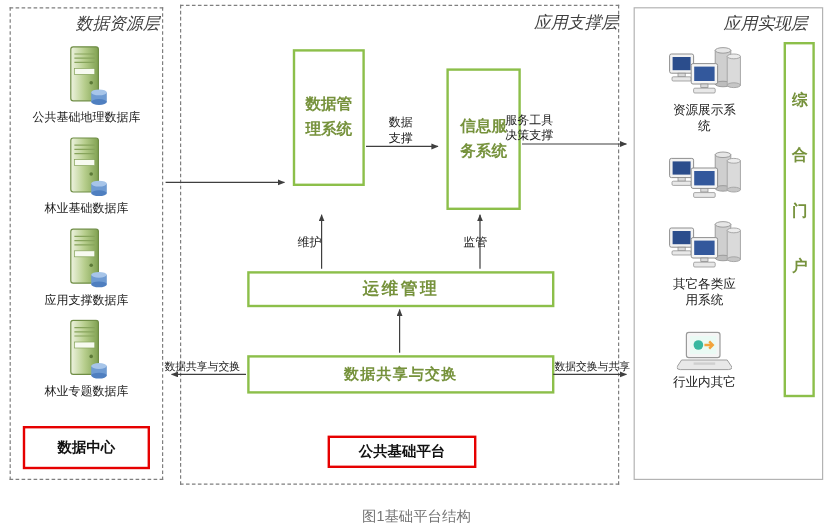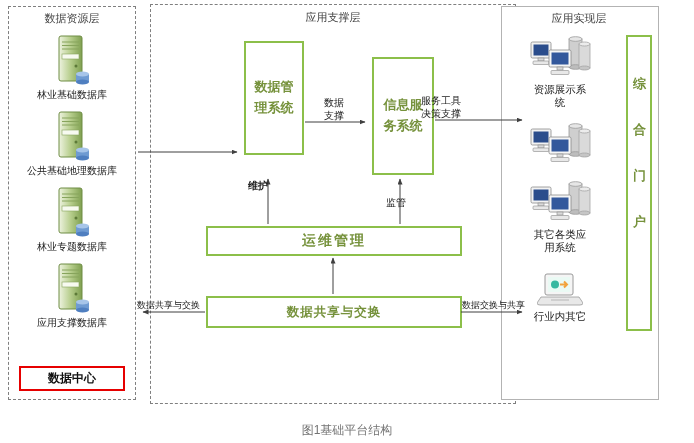--- a/index.html
+++ b/index.html
@@ -2,40 +2,40 @@
 <html><head>
 <meta charset="utf-8">
 <style>
   html,body{margin:0;padding:0;background:#fff;}
   #stage{position:relative;width:694px;height:443px;background:#fff;overflow:hidden;
     font-family:"Liberation Sans","DejaVu Sans",sans-serif;color:#222;}
   .panel{position:absolute;box-sizing:border-box;background:#fff;}
   .dashed{border:1px dashed #7f7f7f;}
   #left-panel{left:8px;top:6px;width:128px;height:394px;display:flex;flex-direction:column;align-items:center;padding:4px 2px 8px;}
   #mid-panel{left:150px;top:4px;width:366px;height:400px;}
-  #right-panel{left:501px;top:6px;width:158px;height:394px;border:1px solid #b3b3b3;display:flex;flex-direction:column;align-items:flex-start;padding:4px 0 6px 10px;}
-  .panel-title{font-size:11px;color:#3f3f3f;text-align:center;width:100%;flex:0 0 auto;}
+  #right-panel{left:528px;top:6px;width:158px;height:394px;border:1px solid #b3b3b3;display:flex;flex-direction:column;align-items:flex-start;padding:4px 0 6px 10px;}
+  .panel-title{font-size:14px;color:#3f3f3f;text-align:right;width:100%;flex:0 0 auto;font-style:italic;}
   #mid-panel .panel-title{padding-top:5px;}
   #right-panel .panel-title{width:134px;}
   .db-item{display:flex;flex-direction:column;align-items:center;margin-top:9px;flex:0 0 auto;}
   .db-label{font-size:10px;margin-top:3px;white-space:nowrap;color:#1a1a1a;}
   .red-box{border:2px solid #e60000;color:#111;font-size:12px;font-weight:600;display:flex;align-items:center;justify-content:center;box-sizing:border-box;background:#fff;}
-  #data-center-box{margin-top:auto;width:106px;height:25px;flex:0 0 auto;}
+  #data-center-box{margin-top:auto;width:106px;height:36px;flex:0 0 auto;}
   .green-box{border:2px solid #8cbf4a;box-sizing:border-box;display:flex;align-items:center;justify-content:center;color:#76923c;background:#fff;font-weight:600;}
   #dms-box{position:absolute;left:93px;top:36px;width:60px;height:114px;font-size:13px;line-height:1.6;text-align:center;padding:0 7px;}
   #iss-box{position:absolute;left:221px;top:52px;width:62px;height:118px;font-size:13px;line-height:1.6;text-align:center;padding:0 8px;}
   #ops-box{position:absolute;left:55px;top:221px;width:256px;height:30px;font-size:14px;letter-spacing:2px;}
   #exch-box{position:absolute;left:55px;top:291px;width:256px;height:32px;font-size:12.5px;letter-spacing:1px;}
   #ppf-box{position:absolute;left:122px;top:358px;width:124px;height:27px;}
   .flow-label{position:absolute;font-size:10px;line-height:1.32;color:#1a1a1a;white-space:pre-line;text-align:center;z-index:6;}
   .flow-label.tiny{font-size:9px;white-space:nowrap;}
   #lbl-process{left:161px;top:123px;width:58px;}
   #lbl-datasupport{left:317px;top:96px;width:34px;}
   #lbl-service{left:413px;top:94px;width:56px;}
-  #lbl-maintain{left:248px;top:179px;font-weight:bold;}
+  #lbl-maintain{left:248px;top:196px;}
   #lbl-supervise{left:386px;top:196px;}
   #lbl-shareleft{left:137px;top:300px;}
   #lbl-shareright{left:462px;top:300px;}
   #arrow-layer{position:absolute;left:0;top:0;z-index:5;pointer-events:none;}
   .sys-item{display:flex;flex-direction:column;align-items:center;width:96px;margin-top:12px;flex:0 0 auto;}
   .sys-item.first{margin-top:8px;}
   .sys-item.laptop{margin-top:18px;}
   .sys-label{font-size:10.5px;line-height:1.25;margin-top:3px;text-align:center;width:56px;color:#1a1a1a;}
   #portal-box{position:absolute;right:6px;top:28px;width:26px;height:296px;border:2px solid #8cbf4a;box-sizing:border-box;background:#fff;}
   #portal-box span{display:block;writing-mode:vertical-rl;text-orientation:upright;margin:0 auto;padding-top:28px;letter-spacing:46px;font-size:13px;font-weight:600;color:#76923c;}
@@ -61,20 +61,41 @@
             <rect x="5" y="1" width="23" height="45" rx="2" fill="url(#srvg)" stroke="#6f8d45" stroke-width="1"></rect>
             <line x1="8" y1="7" x2="25" y2="7" stroke="#87a45c"></line>
             <line x1="8" y1="10.5" x2="25" y2="10.5" stroke="#87a45c"></line>
             <line x1="8" y1="14" x2="25" y2="14" stroke="#87a45c"></line>
             <rect x="8" y="19" width="17" height="5" fill="#f7faf0" stroke="#87a45c" stroke-width="0.6"></rect>
             <circle cx="22" cy="31" r="1.5" fill="#5d7a38"></circle>
             <rect x="22" y="39" width="13" height="8" fill="#6f9bd2"></rect>
             <ellipse cx="28.5" cy="47" rx="6.5" ry="2.4" fill="#4f7fc0"></ellipse>
             <ellipse cx="28.5" cy="39" rx="6.5" ry="2.4" fill="#a7c5e9"></ellipse>
           </svg></span>
+      <span class="db-label">公共基础地理数据库</span>
+    </div>
+    <div class="db-item">
+      <span class="icon"><svg width="36" height="50" viewBox="0 0 36 50">
+            <defs>
+              <linearGradient id="srvg" x1="0" y1="0" x2="1" y2="0">
+                <stop offset="0" stop-color="#eef3e0"></stop>
+                <stop offset="0.5" stop-color="#b7ce8d"></stop>
+                <stop offset="1" stop-color="#7fa050"></stop>
+              </linearGradient>
+            </defs>
+            <rect x="5" y="1" width="23" height="45" rx="2" fill="url(#srvg)" stroke="#6f8d45" stroke-width="1"></rect>
+            <line x1="8" y1="7" x2="25" y2="7" stroke="#87a45c"></line>
+            <line x1="8" y1="10.5" x2="25" y2="10.5" stroke="#87a45c"></line>
+            <line x1="8" y1="14" x2="25" y2="14" stroke="#87a45c"></line>
+            <rect x="8" y="19" width="17" height="5" fill="#f7faf0" stroke="#87a45c" stroke-width="0.6"></rect>
+            <circle cx="22" cy="31" r="1.5" fill="#5d7a38"></circle>
+            <rect x="22" y="39" width="13" height="8" fill="#6f9bd2"></rect>
+            <ellipse cx="28.5" cy="47" rx="6.5" ry="2.4" fill="#4f7fc0"></ellipse>
+            <ellipse cx="28.5" cy="39" rx="6.5" ry="2.4" fill="#a7c5e9"></ellipse>
+          </svg></span>
       <span class="db-label">林业基础数据库</span>
     </div>
     <div class="db-item">
       <span class="icon"><svg width="36" height="50" viewBox="0 0 36 50">
             <defs>
               <linearGradient id="srvg" x1="0" y1="0" x2="1" y2="0">
                 <stop offset="0" stop-color="#eef3e0"></stop>
                 <stop offset="0.5" stop-color="#b7ce8d"></stop>
                 <stop offset="1" stop-color="#7fa050"></stop>
               </linearGradient>
@@ -82,21 +103,21 @@
             <rect x="5" y="1" width="23" height="45" rx="2" fill="url(#srvg)" stroke="#6f8d45" stroke-width="1"></rect>
             <line x1="8" y1="7" x2="25" y2="7" stroke="#87a45c"></line>
             <line x1="8" y1="10.5" x2="25" y2="10.5" stroke="#87a45c"></line>
             <line x1="8" y1="14" x2="25" y2="14" stroke="#87a45c"></line>
             <rect x="8" y="19" width="17" height="5" fill="#f7faf0" stroke="#87a45c" stroke-width="0.6"></rect>
             <circle cx="22" cy="31" r="1.5" fill="#5d7a38"></circle>
             <rect x="22" y="39" width="13" height="8" fill="#6f9bd2"></rect>
             <ellipse cx="28.5" cy="47" rx="6.5" ry="2.4" fill="#4f7fc0"></ellipse>
             <ellipse cx="28.5" cy="39" rx="6.5" ry="2.4" fill="#a7c5e9"></ellipse>
           </svg></span>
-      <span class="db-label">公共基础地理数据库</span>
+      <span class="db-label">应用支撑数据库</span>
     </div>
     <div class="db-item">
       <span class="icon"><svg width="36" height="50" viewBox="0 0 36 50">
             <defs>
               <linearGradient id="srvg" x1="0" y1="0" x2="1" y2="0">
                 <stop offset="0" stop-color="#eef3e0"></stop>
                 <stop offset="0.5" stop-color="#b7ce8d"></stop>
                 <stop offset="1" stop-color="#7fa050"></stop>
               </linearGradient>
             </defs>
@@ -104,51 +125,31 @@
             <line x1="8" y1="7" x2="25" y2="7" stroke="#87a45c"></line>
             <line x1="8" y1="10.5" x2="25" y2="10.5" stroke="#87a45c"></line>
             <line x1="8" y1="14" x2="25" y2="14" stroke="#87a45c"></line>
             <rect x="8" y="19" width="17" height="5" fill="#f7faf0" stroke="#87a45c" stroke-width="0.6"></rect>
             <circle cx="22" cy="31" r="1.5" fill="#5d7a38"></circle>
             <rect x="22" y="39" width="13" height="8" fill="#6f9bd2"></rect>
             <ellipse cx="28.5" cy="47" rx="6.5" ry="2.4" fill="#4f7fc0"></ellipse>
             <ellipse cx="28.5" cy="39" rx="6.5" ry="2.4" fill="#a7c5e9"></ellipse>
           </svg></span>
       <span class="db-label">林业专题数据库</span>
-    </div>
-    <div class="db-item">
-      <span class="icon"><svg width="36" height="50" viewBox="0 0 36 50">
-            <defs>
-              <linearGradient id="srvg" x1="0" y1="0" x2="1" y2="0">
-                <stop offset="0" stop-color="#eef3e0"></stop>
-                <stop offset="0.5" stop-color="#b7ce8d"></stop>
-                <stop offset="1" stop-color="#7fa050"></stop>
-              </linearGradient>
-            </defs>
-            <rect x="5" y="1" width="23" height="45" rx="2" fill="url(#srvg)" stroke="#6f8d45" stroke-width="1"></rect>
-            <line x1="8" y1="7" x2="25" y2="7" stroke="#87a45c"></line>
-            <line x1="8" y1="10.5" x2="25" y2="10.5" stroke="#87a45c"></line>
-            <line x1="8" y1="14" x2="25" y2="14" stroke="#87a45c"></line>
-            <rect x="8" y="19" width="17" height="5" fill="#f7faf0" stroke="#87a45c" stroke-width="0.6"></rect>
-            <circle cx="22" cy="31" r="1.5" fill="#5d7a38"></circle>
-            <rect x="22" y="39" width="13" height="8" fill="#6f9bd2"></rect>
-            <ellipse cx="28.5" cy="47" rx="6.5" ry="2.4" fill="#4f7fc0"></ellipse>
-            <ellipse cx="28.5" cy="39" rx="6.5" ry="2.4" fill="#a7c5e9"></ellipse>
-          </svg></span>
-      <span class="db-label">应用支撑数据库</span>
     </div>
     <div id="data-center-box" class="red-box">数据中心</div>
   </div>
 
   <div id="mid-panel" class="panel dashed">
     <div class="panel-title">应用支撑层</div>
     <div id="dms-box" class="green-box">数据管理系统</div>
     <div id="iss-box" class="green-box">信息服务系统</div>
     <div id="ops-box" class="green-box">运维管理</div>
     <div id="exch-box" class="green-box">数据共享与交换</div>
+    <div id="ppf-box" class="red-box">公共基础平台</div>
   </div>
 
   <div id="right-panel" class="panel">
     <div class="panel-title">应用实现层</div>
     <div class="sys-item first">
       <span class="icon"><svg width="62" height="46" viewBox="0 0 62 46">
             <rect x="40" y="5" width="13" height="28" fill="#cfcfcf" stroke="#9a9a9a" stroke-width="0.8"></rect>
             <ellipse cx="46.5" cy="5" rx="6.5" ry="2.3" fill="#e6e6e6" stroke="#9a9a9a" stroke-width="0.8"></ellipse>
             <ellipse cx="46.5" cy="33" rx="6.5" ry="2.3" fill="#bdbdbd" stroke="#9a9a9a" stroke-width="0.8"></ellipse>
             <rect x="50" y="10" width="11" height="24" fill="#dadada" stroke="#a5a5a5" stroke-width="0.8"></rect>

